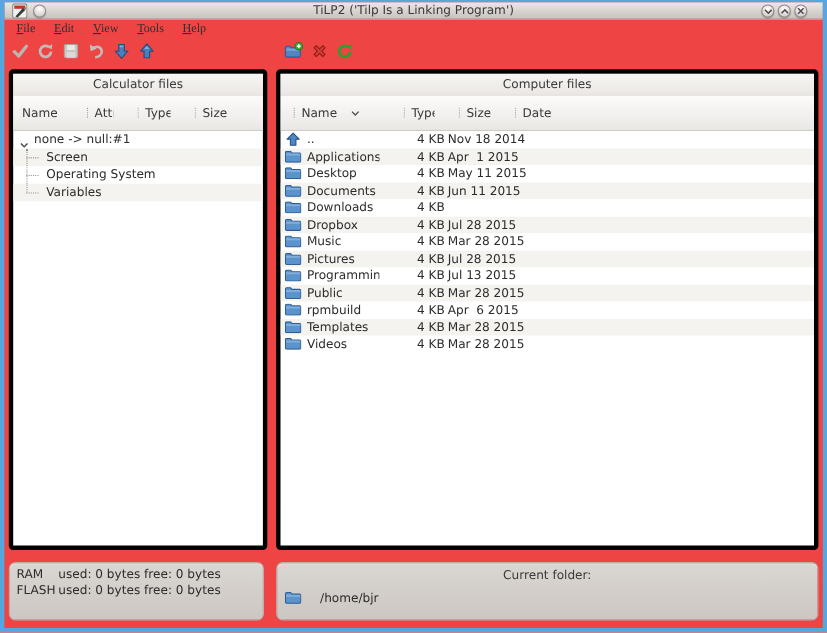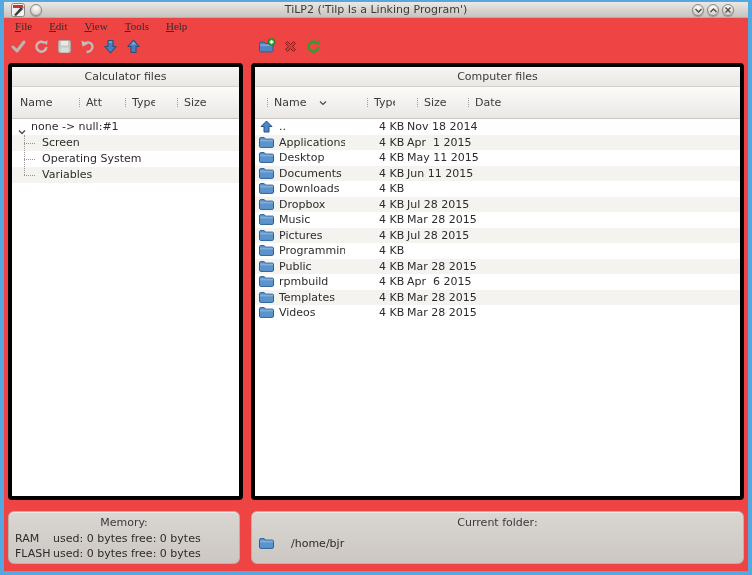--- a/index.html
+++ b/index.html
@@ -376,20 +376,21 @@
             <span class="ficon">
               <svg width="15" height="11" viewBox="0 0 15 11">
                 <path d="M.5 1.7 C.5 1.1 1 .6 1.6.6 h3.6 l1.3 1.5 h6.9 c.6 0 1.1.5 1.1 1.1 v6.1 c0 .6-.5 1.1-1.1 1.1 H1.6 c-.6 0-1.1-.5-1.1-1.1 Z" fill="#5b94cd" stroke="#2f5e96"></path>
                 <path d="M1 2.6 h13 v1.8 H1 Z" fill="#8ab3de" opacity="0.85"></path>
               </svg>
             </span>
             <span>Programming</span>
           </span>
         <span class="fc-type"></span>
           <span class="fc-size">4 KB</span>
+          <span class="fc-date">Jul 13 2015</span>
       </div>
 
       <div class="frow">
         <span class="fc-name">
             <span class="ficon">
               <svg width="15" height="11" viewBox="0 0 15 11">
                 <path d="M.5 1.7 C.5 1.1 1 .6 1.6.6 h3.6 l1.3 1.5 h6.9 c.6 0 1.1.5 1.1 1.1 v6.1 c0 .6-.5 1.1-1.1 1.1 H1.6 c-.6 0-1.1-.5-1.1-1.1 Z" fill="#5b94cd" stroke="#2f5e96"></path>
                 <path d="M1 2.6 h13 v1.8 H1 Z" fill="#8ab3de" opacity="0.85"></path>
               </svg>
             </span>
@@ -442,21 +443,20 @@
           </span>
         <span class="fc-type"></span>
           <span class="fc-size">4 KB</span>
           <span class="fc-date">Mar 28 2015</span>
       </div>
 
     </div>
   </div>
 
   <div class="gframe mem-frame">
-    <div class="gtitle">Memory:</div>
     <div class="mem-rows">
       <div class="mem-row">
         <span>RAM</span>
         <span>used: 0 bytes free: 0 bytes</span>
       </div>
       <div class="mem-row">
         <span>FLASH</span>
         <span>used: 0 bytes free: 0 bytes</span>
       </div>
     </div>

